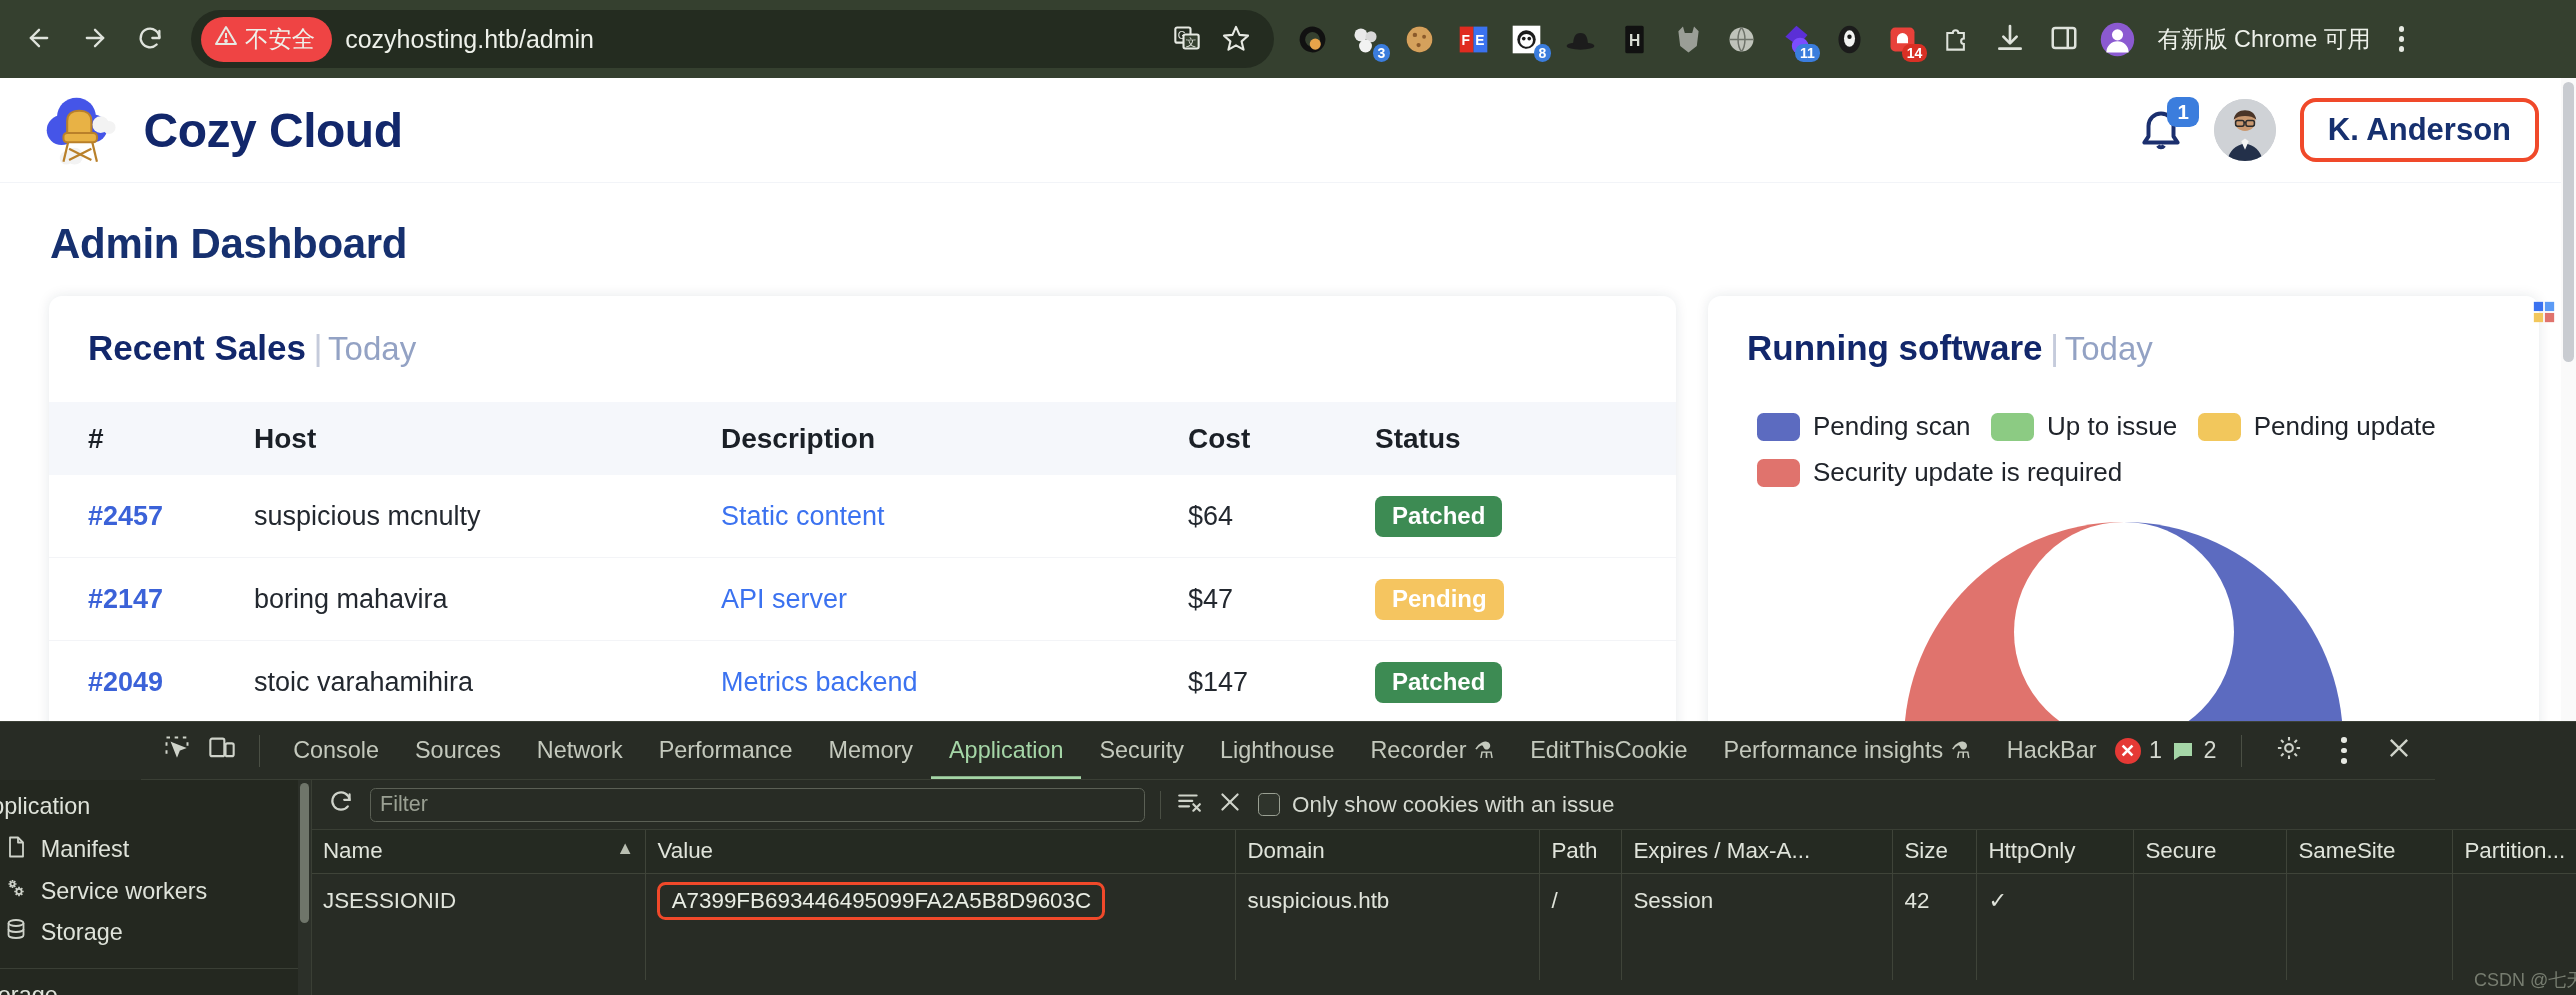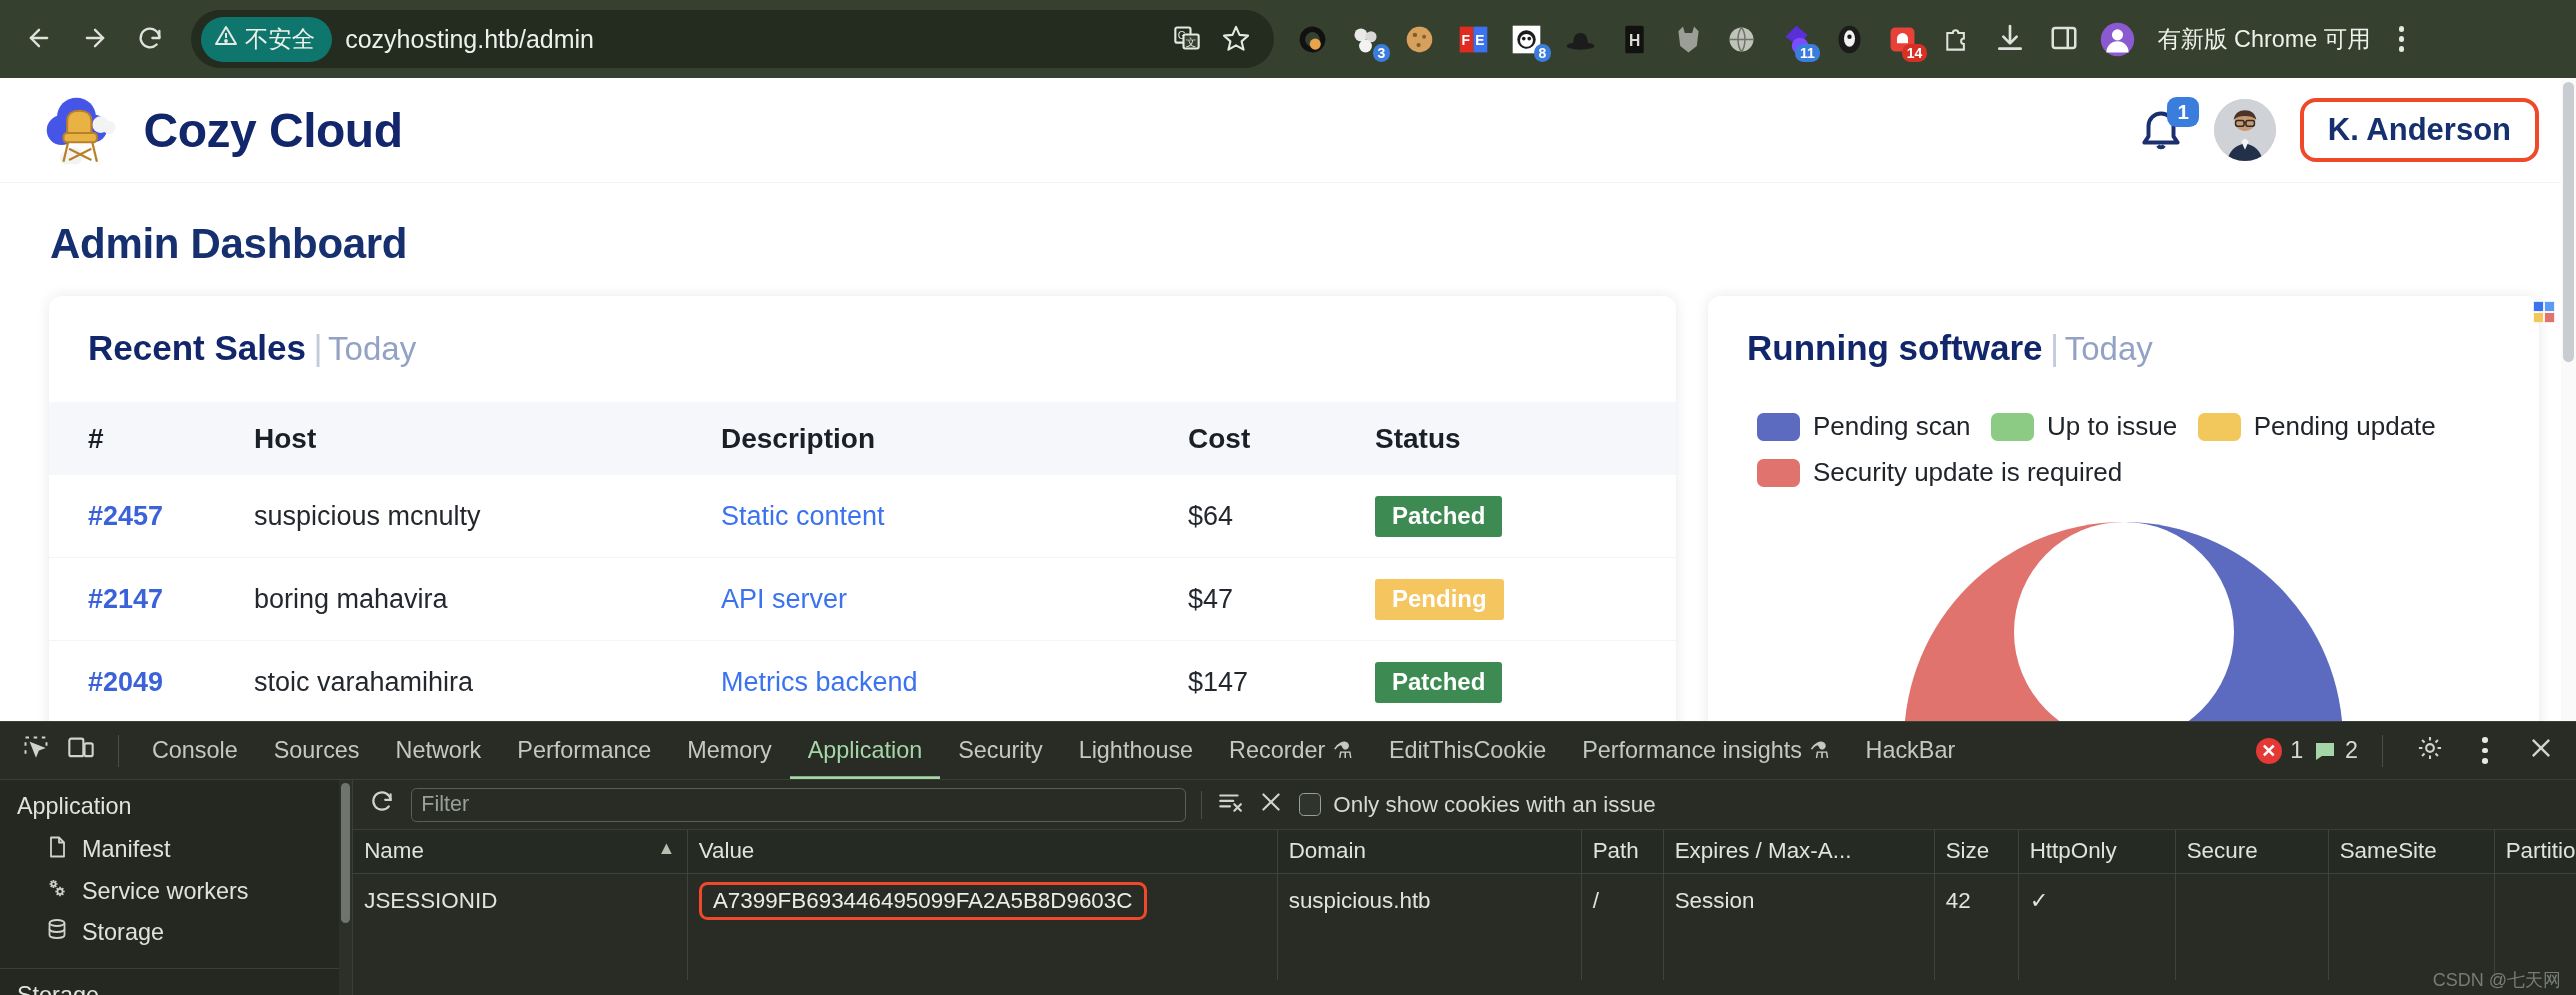--- a/index.html
+++ b/index.html
@@ -36,21 +36,21 @@
     display: flex;
     align-items: center;
     margin-left: 11.2px;
     margin-right: 9.3px;
     padding: 0 17px 0 9.3px;
     min-width: 93px;
     max-width: 1083px;
   }
   .sec-chip {
     display: flex; align-items: center; gap: 7.5px;
-    background: #0f766e;
+    background: #ef4444;
     border-radius: 28px;
     padding: 6.5px 17px 6.5px 13px;
     margin-right: 13px;
     flex: 0 0 auto;
   }
   .sec-chip svg { width: 24px; height: 24px; color: #e6e9e2; }
   .sec-chip span { color: #eef1ea; font-size: 23.4px; white-space: nowrap; }
   .omni-url {
     color: #eef1ea;
     font-size: 25px;
@@ -195,21 +195,21 @@
     padding: 20.5px 9.3px 20.5px 0;
     color: #23282f;
     border-bottom: 0.9px solid #f3f4f7;
     white-space: nowrap;
   }
   table.sales-tbl tbody td:first-child { padding-left: 39px; }
   .id-link { color: #3b62d8; font-weight: bold; }
   .desc-link { color: #3b72f0; }
   .pill {
     display: inline-block;
-    border-radius: 3px;
+    border-radius: 8px;
     padding: 6.5px 17px;
     color: #fff;
     font-weight: bold;
     font-size: 24px;
   }
   .pill.patched { background: #3d8b53; }
   .pill.pending { background: #f5c560; }
 
   .legend { padding: 43px 0 0 49px; display: flex; flex-wrap: wrap; gap: 15px 20.5px; max-width: 747px; }
   .legend-item { display: flex; align-items: center; gap: 13px; font-size: 26px; color: #20242b; white-space: nowrap; }
@@ -239,20 +239,21 @@
 
   
   .devtools {
     height: 275px;
     background: #282c25;
     color: #d5d9d0;
     font-size: 22.4px;
     display: flex;
     flex-direction: column;
     border-top: 0.9px solid #3c4137;
+    align-items: center;
   }
   .dt-tabs {
     height: 58px;
     display: flex;
     align-items: center;
     padding: 0 13px;
     border-bottom: 0.9px solid #3a3f35;
     flex: 0 0 auto;
   }
   .dt-iconbtn {

